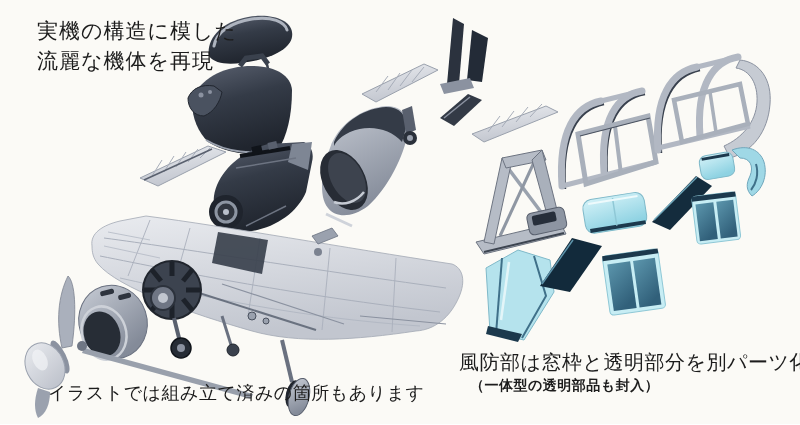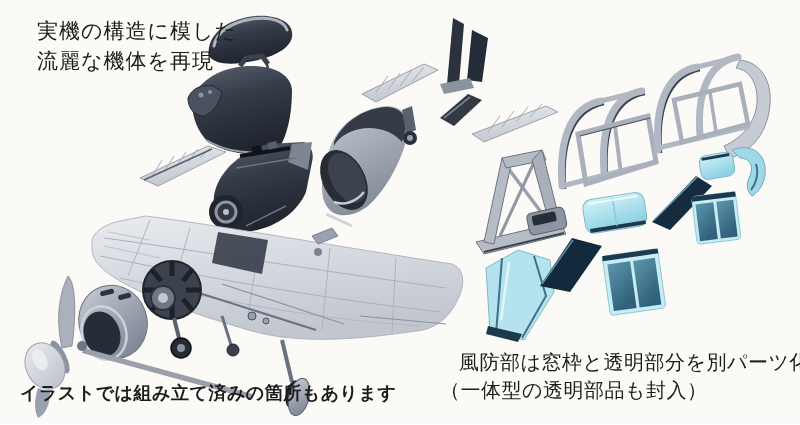--- a/index.html
+++ b/index.html
@@ -4,23 +4,23 @@
 <style>
   html,body{margin:0;padding:0;}
   #stage{
     position:relative;width:800px;height:424px;overflow:hidden;
     background:#fbfaf6;
     font-family:"DejaVu Sans","Liberation Sans",sans-serif;
   }
   #art{position:absolute;left:0;top:0;}
   .cap{position:absolute;color:#1c1c1c;white-space:nowrap;}
   .cap-tl{left:37px;top:16px;font-size:21px;line-height:30px;font-weight:500;letter-spacing:1px;}
-  .cap-bl{left:20px;top:381px;font-size:18px;font-weight:700;letter-spacing:0.5px;text-align:right;}
+  .cap-bl{left:48px;top:381px;font-size:18px;font-weight:400;letter-spacing:0.5px;text-align:right;}
   .cap-br1{left:459px;top:349px;font-size:20px;font-weight:500;letter-spacing:0.5px;}
-  .cap-br2{left:440px;top:377px;font-size:20px;font-weight:400;letter-spacing:0.5px;}
+  .cap-br2{left:470px;top:377px;font-size:14px;font-weight:700;letter-spacing:0.5px;}
 </style>
 </head>
 <body>
 
 <div id="stage">
 
   <svg id="art" width="800" height="425" viewBox="0 0 800 425">
     <defs>
       <linearGradient id="gDark" x1="0" y1="0" x2="0.3" y2="1">
         <stop offset="0" stop-color="#5a6170"></stop>

